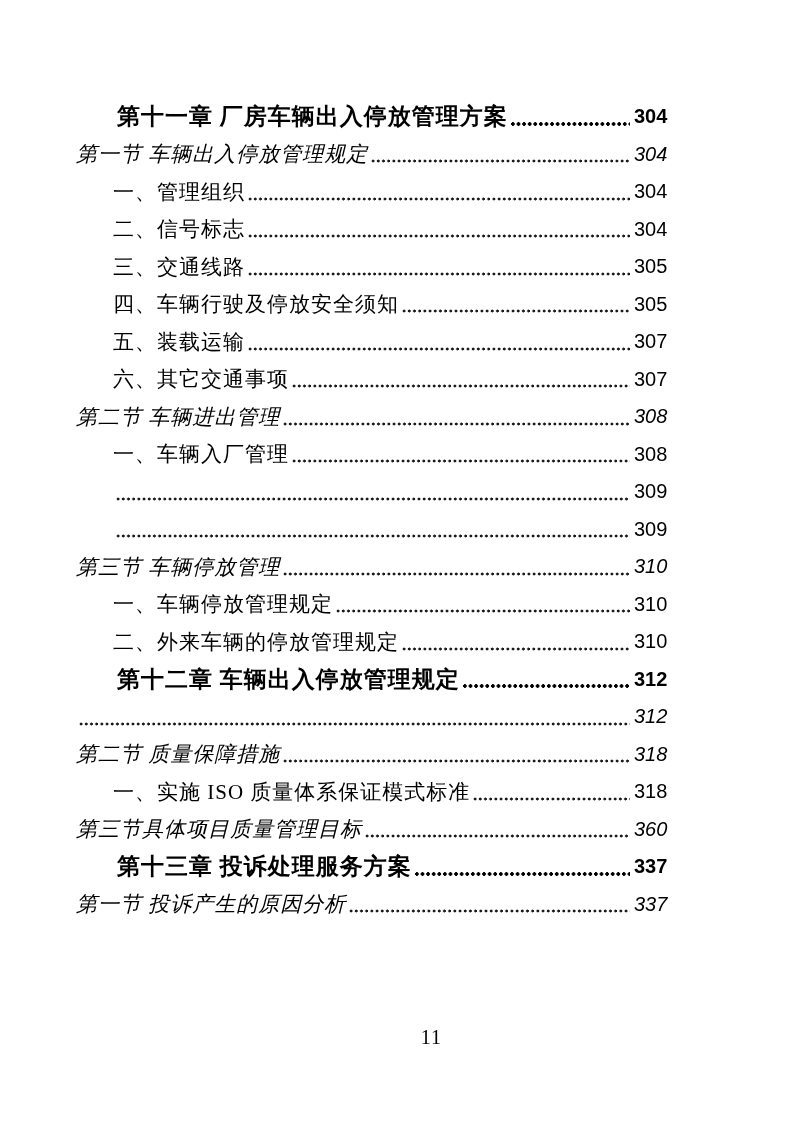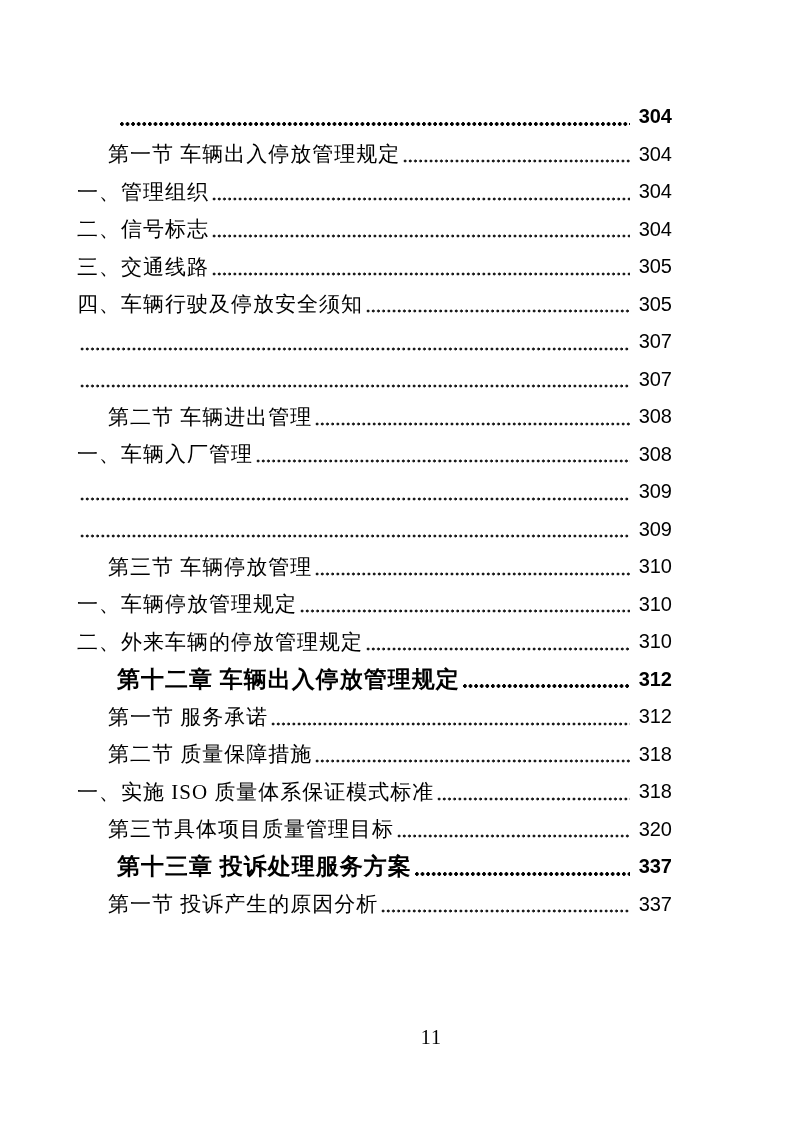--- a/index.html
+++ b/index.html
@@ -29,42 +29,41 @@
     height: 37.5px;
     padding-right: 121px;
     box-sizing: border-box;
   }
   .toc-row .title {
     white-space: pre;
     letter-spacing: 1px;
   }
   
   .level-chapter { padding-left: 117px; font-size: 23px; font-weight: 700; }
-  .level-section { padding-left: 108px; font-size: 21px; }
-  .level-item    { padding-left: 77px; font-size: 21px; }
+  .level-section { padding-left: 76px; font-size: 21px; font-style: italic; }
+  .level-item    { padding-left: 113px; font-size: 21px; }
   
   .leader {
     flex: 1;
     height: 4px;
     margin: 14px 4px 0 3px;
     background-image: radial-gradient(circle at 2px 2px, #1a1a1a 1.3px, transparent 1.7px);
     background-size: 5.2px 4px;
     background-repeat: repeat-x;
     background-position: left bottom;
   }
   .level-chapter .leader {
     background-image: radial-gradient(circle at 2px 2px, #000000 1.6px, transparent 2px);
     background-size: 5.6px 4px;
   }
   
   .toc-row .pgnum {
     font-family: "Liberation Sans", "DejaVu Sans", sans-serif;
     font-size: 20px;
     min-width: 38px;
-    text-align: right;
     letter-spacing: 0;
   }
   .level-chapter .pgnum { font-weight: 700; }
   
   .footer {
     position: absolute;
     top: 1026px;
     left: 16px;
     width: 100%;
     text-align: center;
@@ -75,20 +74,21 @@
     margin-left: 38px;
     letter-spacing: 1px;
   }
 </style>
 </head>
 <body>
 
 <div class="page">
   <div class="toc" id="toc">
   <div class="toc-row level-chapter">
+    <span class="title">第十一章 厂房车辆出入停放管理方案</span>
     <span class="leader"></span>
     <span class="pgnum">304</span>
   </div>
 
   <div class="toc-row level-section">
     <span class="title">第一节 车辆出入停放管理规定</span>
     <span class="leader"></span>
     <span class="pgnum">304</span>
   </div>
 
@@ -110,25 +110,27 @@
     <span class="pgnum">305</span>
   </div>
 
   <div class="toc-row level-item">
     <span class="title">四、车辆行驶及停放安全须知</span>
     <span class="leader"></span>
     <span class="pgnum">305</span>
   </div>
 
   <div class="toc-row level-item">
+    <span class="title">五、装载运输</span>
     <span class="leader"></span>
     <span class="pgnum">307</span>
   </div>
 
   <div class="toc-row level-item">
+    <span class="title">六、其它交通事项</span>
     <span class="leader"></span>
     <span class="pgnum">307</span>
   </div>
 
   <div class="toc-row level-section">
     <span class="title">第二节 车辆进出管理</span>
     <span class="leader"></span>
     <span class="pgnum">308</span>
   </div>
 
@@ -167,42 +169,41 @@
   </div>
 
 
   <div class="toc-row level-chapter">
     <span class="title">第十二章 车辆出入停放管理规定</span>
     <span class="leader"></span>
     <span class="pgnum">312</span>
   </div>
 
   <div class="toc-row level-section">
-    <span class="title">第一节 服务承诺</span>
     <span class="leader"></span>
     <span class="pgnum">312</span>
   </div>
 
   <div class="toc-row level-section">
     <span class="title">第二节 质量保障措施</span>
     <span class="leader"></span>
     <span class="pgnum">318</span>
   </div>
 
   <div class="toc-row level-item">
     <span class="title">一、实施 ISO 质量体系保证模式标准</span>
     <span class="leader"></span>
     <span class="pgnum">318</span>
   </div>
 
 
   <div class="toc-row level-section">
     <span class="title">第三节具体项目质量管理目标</span>
     <span class="leader"></span>
-    <span class="pgnum">320</span>
+    <span class="pgnum">360</span>
   </div>
 
   <div class="toc-row level-chapter">
     <span class="title">第十三章 投诉处理服务方案</span>
     <span class="leader"></span>
     <span class="pgnum">337</span>
   </div>
 
   <div class="toc-row level-section">
     <span class="title">第一节 投诉产生的原因分析</span>

